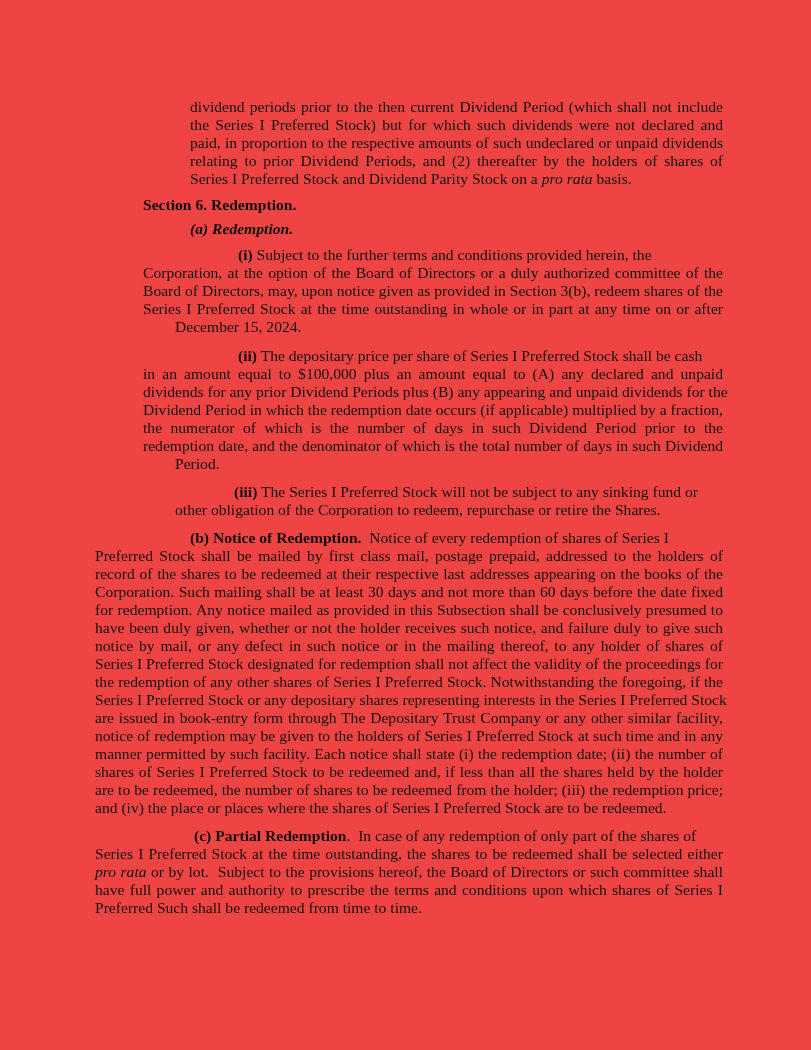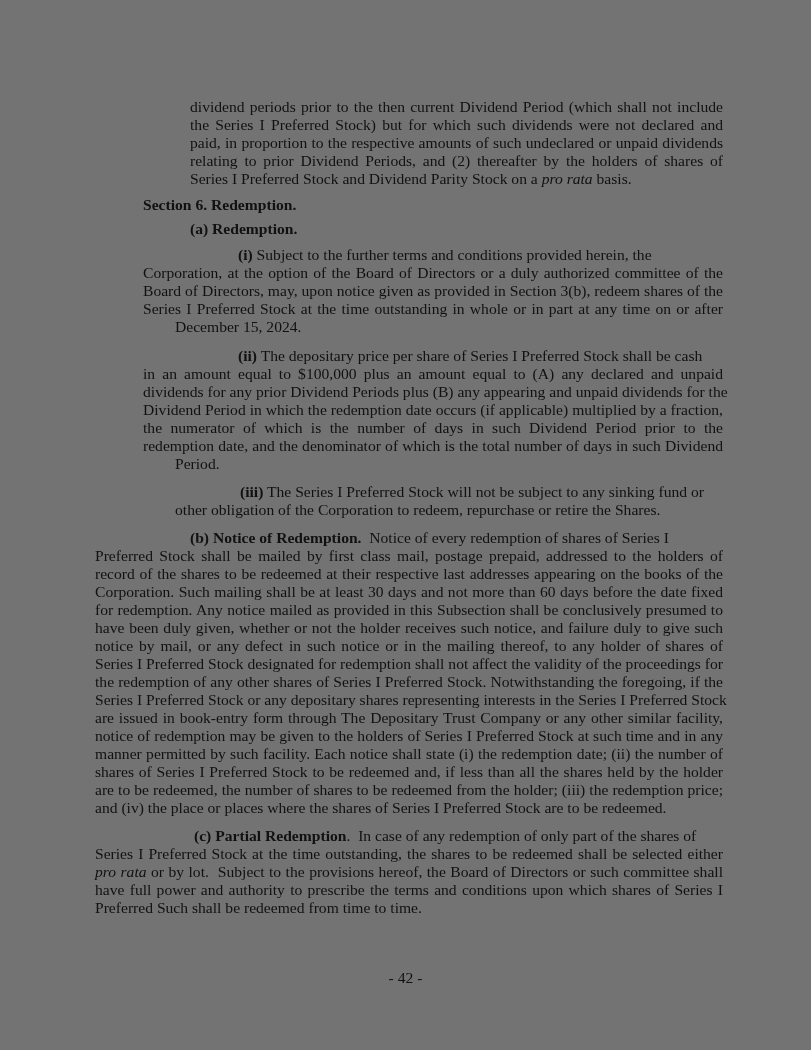--- a/index.html
+++ b/index.html
@@ -1,19 +1,19 @@
 <!DOCTYPE html>
 <html><head>
   <meta charset="utf-8">
   <style>
     html, body { margin: 0; padding: 0; background: #ffffff; }
     body { width: 811px; height: 1050px; position: relative; overflow: hidden; }
     .page {
       position: absolute; left: 0; top: 0; width: 811px; height: 1050px;
-      background: #737373; color: #111111;
+      background: #ef4444; color: #111111;
       font-family: "Liberation Serif", "DejaVu Serif", serif;
       font-size: 15.6px;
     }
     .ln {
       position: absolute; white-space: nowrap; line-height: 18px; height: 18px;
     }
     .b { font-weight: bold; }
     .i { font-style: italic; }
     .full { left: 95px; width: 628px; text-align: justify; text-align-last: justify; }
     .full.last { text-align-last: left; }
@@ -31,42 +31,42 @@
   <div>
     <div class="ln top" style="top:98px">dividend periods prior to the then current Dividend Period (which shall not include</div>
     <div class="ln top" style="top:116px">the Series I Preferred Stock) but for which such dividends were not declared and</div>
     <div class="ln top" style="top:134px">paid, in proportion to the respective amounts of such undeclared or unpaid dividends</div>
     <div class="ln top" style="top:152px">relating to prior Dividend Periods, and (2) thereafter by the holders of shares of</div>
     <div class="ln top last" style="top:170px"><span>Series I Preferred Stock and Dividend Parity Stock on a </span><span class="i">pro rata</span><span> basis.</span></div>
   </div>
 
   <div class="ln b" style="top:196px; left:143px;">Section 6. Redemption.</div>
 
-  <div class="ln b" style="top:220px; left:190px;">(a) Redemption.</div>
+  <div class="ln b" style="top:220px; left:190px;font-style:italic;">(a) Redemption.</div>
 
   <div>
     <div class="ln" style="top:246px; left:238px;"><span class="b">(i)</span><span> Subject to the further terms and conditions provided herein, the</span></div>
     <div class="ln mid" style="top:264px">Corporation, at the option of the Board of Directors or a duly authorized committee of the</div>
     <div class="ln mid" style="top:282px">Board of Directors, may, upon notice given as provided in Section 3(b), redeem shares of the</div>
     <div class="ln mid" style="top:300px">Series I Preferred Stock at the time outstanding in whole or in part at any time on or after</div>
     <div class="ln mid last" style="top:318px">December 15, 2024.</div>
   </div>
 
   <div>
     <div class="ln" style="top:347px; left:238px;"><span class="b">(ii)</span><span> The depositary price per share of Series I Preferred Stock shall be cash</span></div>
     <div class="ln mid" style="top:365px">in an amount equal to $100,000 plus an amount equal to (A) any declared and unpaid</div>
     <div class="ln mid" style="top:383px">dividends for any prior Dividend Periods plus (B) any appearing and unpaid dividends for the</div>
     <div class="ln mid" style="top:401px">Dividend Period in which the redemption date occurs (if applicable) multiplied by a fraction,</div>
     <div class="ln mid" style="top:419px">the numerator of which is the number of days in such Dividend Period prior to the</div>
     <div class="ln mid" style="top:437px">redemption date, and the denominator of which is the total number of days in such Dividend</div>
     <div class="ln mid last" style="top:455px">Period.</div>
   </div>
 
   <div>
-    <div class="ln" style="top:483px; left:240px;"><span class="b">(iii)</span><span> The Series I Preferred Stock will not be subject to any sinking fund or</span></div>
+    <div class="ln" style="top:483px; left:234px;"><span class="b">(iii)</span><span> The Series I Preferred Stock will not be subject to any sinking fund or</span></div>
     <div class="ln mid last" style="top:501px">other obligation of the Corporation to redeem, repurchase or retire the Shares.</div>
   </div>
 
   <div>
     <div class="ln" style="top:529px; left:190px; white-space:pre;"><span class="b">(b) Notice of Redemption.</span><span>  Notice of every redemption of shares of Series I</span></div>
     <div class="ln full" style="top:547px">Preferred Stock shall be mailed by first class mail, postage prepaid, addressed to the holders of</div>
     <div class="ln full" style="top:565px">record of the shares to be redeemed at their respective last addresses appearing on the books of the</div>
     <div class="ln full" style="top:583px">Corporation.  Such mailing shall be at least 30 days and not more than 60 days before the date fixed</div>
     <div class="ln full" style="top:601px">for redemption.  Any notice mailed as provided in this Subsection shall be conclusively presumed to</div>
     <div class="ln full" style="top:619px">have been duly given, whether or not the holder receives such notice, and failure duly to give such</div>
@@ -83,14 +83,13 @@
   </div>
 
   <div>
     <div class="ln" style="top:827px; left:194px; white-space:pre;text-align:right;"><span class="b">(c) Partial Redemption</span><span>.  In case of any redemption of only part of the shares of</span></div>
     <div class="ln full" style="top:845px">Series I Preferred Stock at the time outstanding, the shares to be redeemed shall be selected either</div>
     <div class="ln full" style="top:863px; white-space:pre;"><span class="i">pro rata</span><span> or by lot.  Subject to the provisions hereof, the Board of Directors or such committee shall</span></div>
     <div class="ln full" style="top:881px">have full power and authority to prescribe the terms and conditions upon which shares of Series I</div>
     <div class="ln full last" style="top:899px">Preferred Such shall be redeemed from time to time.</div>
   </div>
 
-  <div class="pagenum">- 42 -</div>
 </div>
 
 </body></html>

